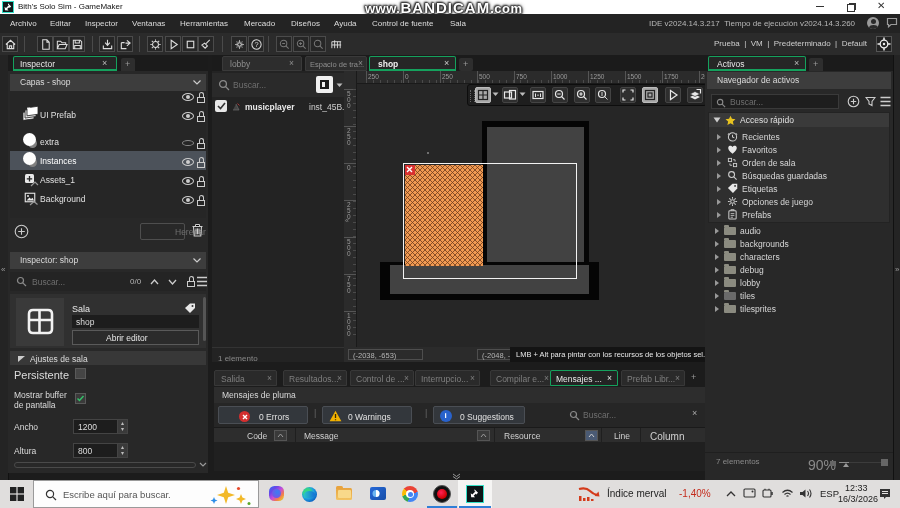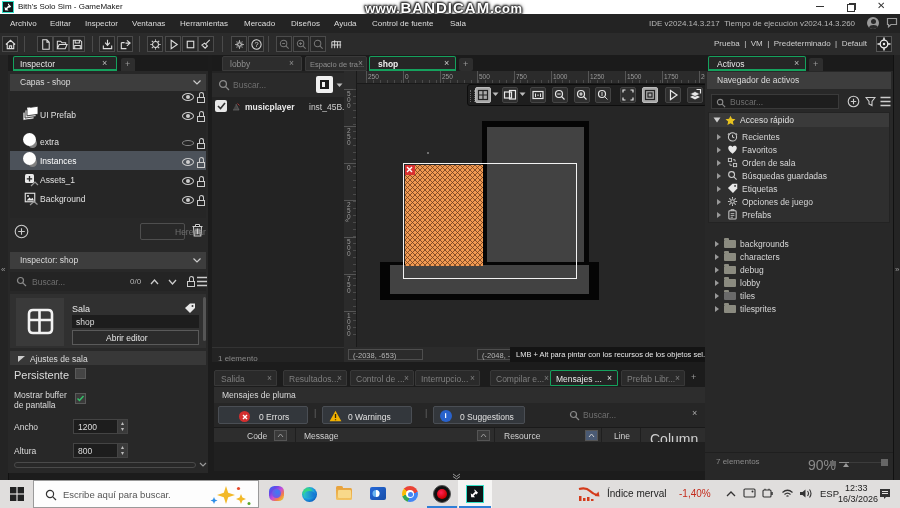--- a/index.html
+++ b/index.html
@@ -733,21 +733,21 @@
      <span class="a" style="left:280px;top:0;width:1px;height:15px;background:#1f1f1f;"></span>
      <span class="a tx" style="left:290px;top:3px;font-size:8.5px;color:#d0d0d0;">Resource</span>
      <span class="a sortb" style="left:371px;top:2px;background:#4a5a74;">
               <svg width="7" height="5" viewBox="0 0 7 5" style="margin:2px auto 0;">
                 <path d="M1 4 L3.5 1 L6 4" stroke="#ccc" fill="none" stroke-width="1"></path>
               </svg>
             </span>
      <span class="a" style="left:387px;top:0;width:1px;height:15px;background:#1f1f1f;"></span>
      <span class="a tx" style="left:400px;top:3px;font-size:8.5px;color:#d0d0d0;">Line</span>
      <span class="a" style="left:426px;top:0;width:1px;height:15px;background:#1f1f1f;"></span>
-     <span class="a tx" style="left:436px;top:3px;font-size:14px;color:#d0d0d0;">Column</span>
+     <span class="a tx" style="left:436px;top:3px;font-size:10px;color:#d0d0d0;">Column</span>
    </div>
 
    <div class="a" style="left:2px;top:80px;width:491px;height:29px;background:#202020;"></div>
    <div class="a" style="left:0;top:109px;width:493px;height:9px;background:#1c1c1c;">
      <svg style="position:absolute;left:240px;top:2px;" width="9" height="7" viewBox="0 0 9 7">
               <path d="M1 1 L4.5 3.5 L8 1 M1 3.5 L4.5 6 L8 3.5" stroke="#999" fill="none" stroke-width="1"></path>
             </svg>
    </div>
  </div>
  </div>
@@ -837,20 +837,24 @@
     <div class="qrow" style="top:95px;">
             <svg class="qi" viewBox="0 0 12 12">
               <rect x="2" y="2" width="8" height="9" rx="1" stroke="#ccc" fill="none" stroke-width="1.1"></rect>
               <path d="M4.5 2 V0.8 H7.5 V2" stroke="#ccc" fill="none" stroke-width="1.1"></path>
               <path d="M4 5 H8 M4 7 H8 M4 9 H6.5" stroke="#ccc" stroke-width="0.9"></path>
             </svg>
             <span>Prefabs</span>
           </div>
   </div>
 
+  <div class="frow" style="top:169px;">
+          <span class="fold"></span>
+          <span>audio</span>
+        </div>
   <div class="frow" style="top:182px;">
           <span class="fold"></span>
           <span>backgrounds</span>
         </div>
   <div class="frow" style="top:195px;">
           <span class="fold"></span>
           <span>characters</span>
         </div>
   <div class="frow" style="top:208px;">
           <span class="fold"></span>

